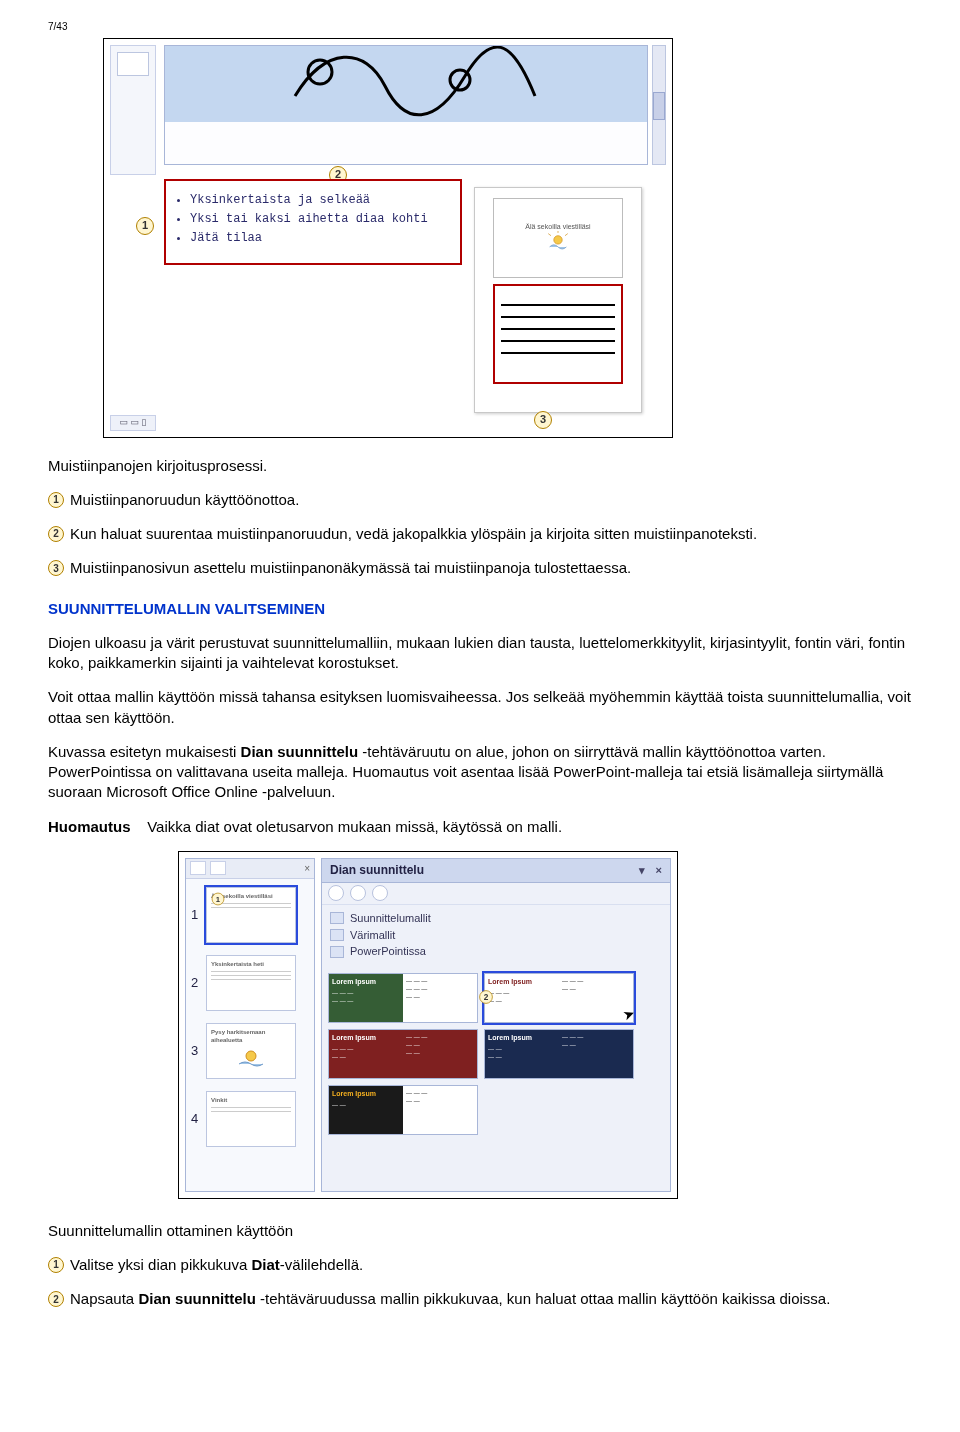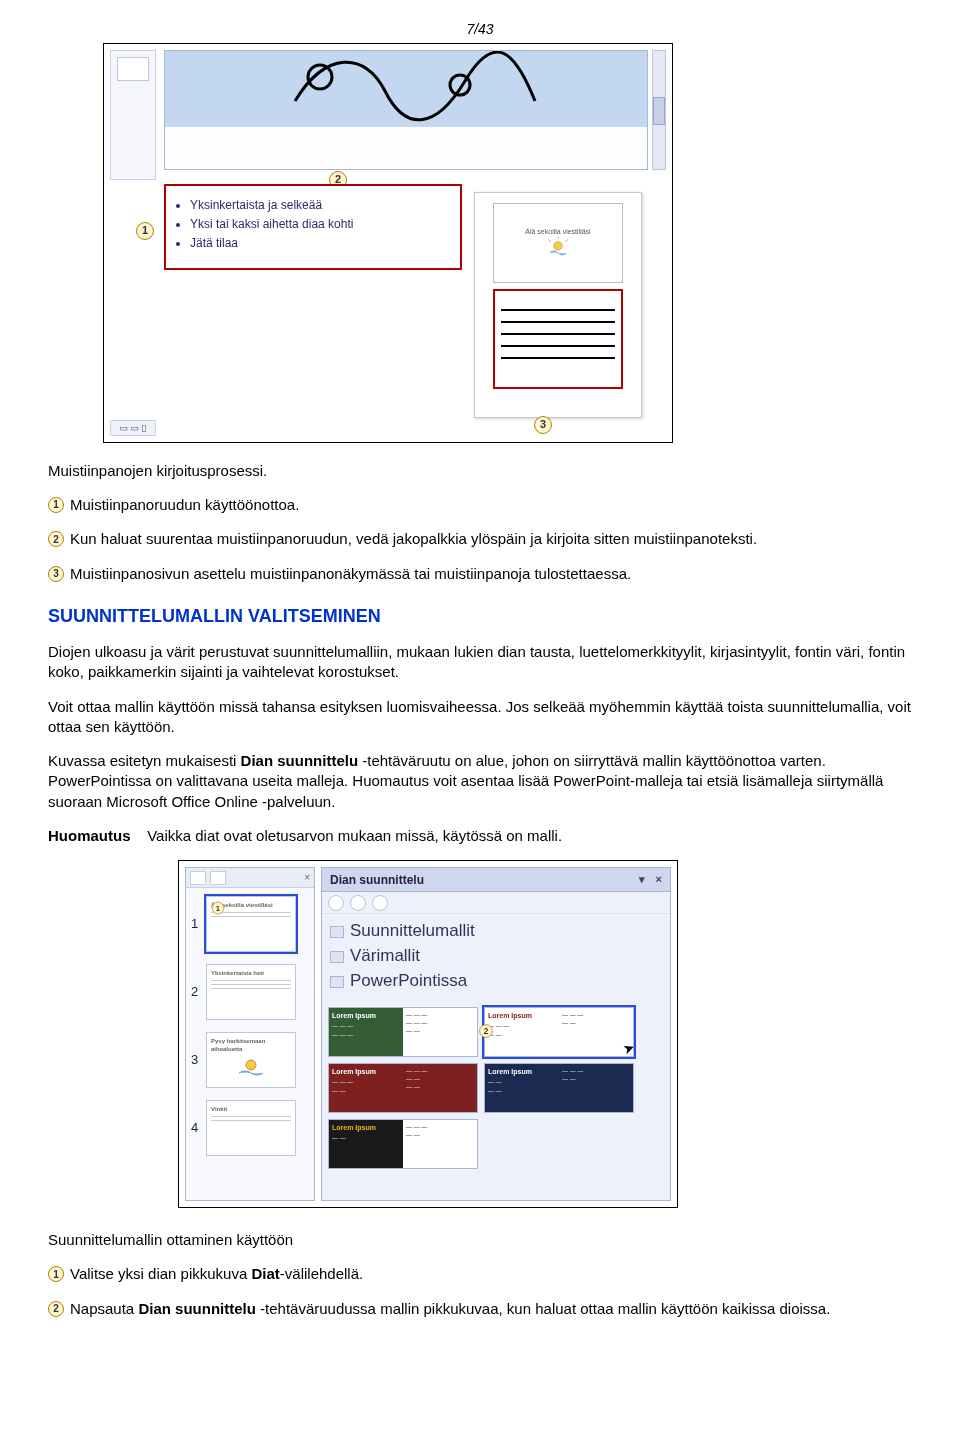--- a/index.html
+++ b/index.html
@@ -7,24 +7,23 @@
     font-family: Arial, Helvetica, sans-serif;
     font-size: 15px;
     line-height: 1.35;
     color: #000;
     background: #fff;
     margin: 0;
     padding: 20px 48px 40px 48px;
     width: 960px;
   }
   .page-number {
-    text-align: center;
-    font-size: 14px;
+    text-align: left;
+    font-size: 10px;
     margin-bottom: 4px;
-    font-style: italic;
   }
   .figure-box {
     border: 1px solid #000;
     background: #fff;
     position: relative;
     margin-bottom: 18px;
   }
   .figure-top {
     width: 570px;
     height: 400px;
@@ -58,21 +57,21 @@
     justify-content: center;
     vertical-align: middle;
     margin-right: 6px;
     position: relative;
     top: -1px;
   }
   .h3-blue {
     color: #0033cc;
     font-weight: bold;
     margin: 20px 0 14px 0;
-    font-size: 18px;
+    font-size: 15px;
   }
   p { margin: 0 0 14px 0; }
   .bold { font-weight: bold; }
   
   .pp-top-pane {
     position: absolute;
     left: 60px; top: 6px; right: 24px; height: 120px;
     border: 1px solid #a8b6d8;
     background: #fdfdff;
   }
@@ -91,21 +90,21 @@
     position: absolute; left: 6px; top: 6px; width: 46px; height: 130px;
     background: #f4f6fb; border: 1px solid #c8d0e8;
   }
   .pp-left-thumbs .mini { margin: 6px auto; width: 32px; height: 24px; border:1px solid #bcc6e0; background:#fff; }
   .pp-outline-box {
     position: absolute; left: 60px; top: 140px; right: 210px; height: 86px;
     border: 2px solid #b00000; background: #fff;
     font-size: 12px; padding: 8px 10px; color: #2a2a6a;
   }
   .pp-outline-box ul { margin: 0; padding-left: 14px; }
-  .pp-outline-box li { margin: 3px 0; }
+  .pp-outline-box li { margin: 3px 0; font-family: Liberation Mono, monospace; }
   .pp-notes-thumb {
     position: absolute; right: 30px; top: 148px; width: 168px; height: 226px;
     border: 1px solid #c8c8c8; background: #fff;
     box-shadow: 1px 1px 3px rgba(0,0,0,.2);
   }
   .pp-notes-thumb .slide-prev {
     margin: 10px auto 6px auto; width: 130px; height: 80px; border:1px solid #bcbcbc;
     display: flex; flex-direction: column; align-items: center; justify-content: center;
     font-size: 7px; color: #555;
   }
@@ -159,21 +158,21 @@
   .f2-right .title {
     height: 24px; background: #cdd7ee; border-bottom:1px solid #a8b6d8;
     display:flex; align-items:center; padding:0 8px; font-size:12px; color:#224; font-weight:bold;
   }
   .f2-right .title .icons { margin-left:auto; display:flex; gap:4px; font-size:11px; color:#446; }
   .f2-right .navrow {
     height: 22px; display:flex; align-items:center; gap:6px; padding:0 6px;
     border-bottom:1px solid #d8dff0;
   }
   .f2-right .navrow .navbtn { width:16px;height:16px;border:1px solid #b8c2de; border-radius:50%; background:#fff; }
-  .f2-right .links { padding: 4px 8px 6px 8px; font-size:17px; color:#335; }
+  .f2-right .links { padding: 4px 8px 6px 8px; font-size:11px; color:#335; }
   .f2-right .links .row { display:flex; align-items:center; gap:6px; margin:2px 0; }
   .f2-right .links .ic { width:14px;height:12px;background:#dbe3f5;border:1px solid #a8b6d8; }
   .f2-right .section-label {
     background:#cdd7ee; padding:3px 8px; font-size:11px; font-weight:bold; color:#224;
     border-top:1px solid #a8b6d8; border-bottom:1px solid #a8b6d8;
   }
   .f2-right .templates {
     padding:6px; display:flex; flex-wrap:wrap; gap:6px;
   }
   .f2-right .tmpl {

